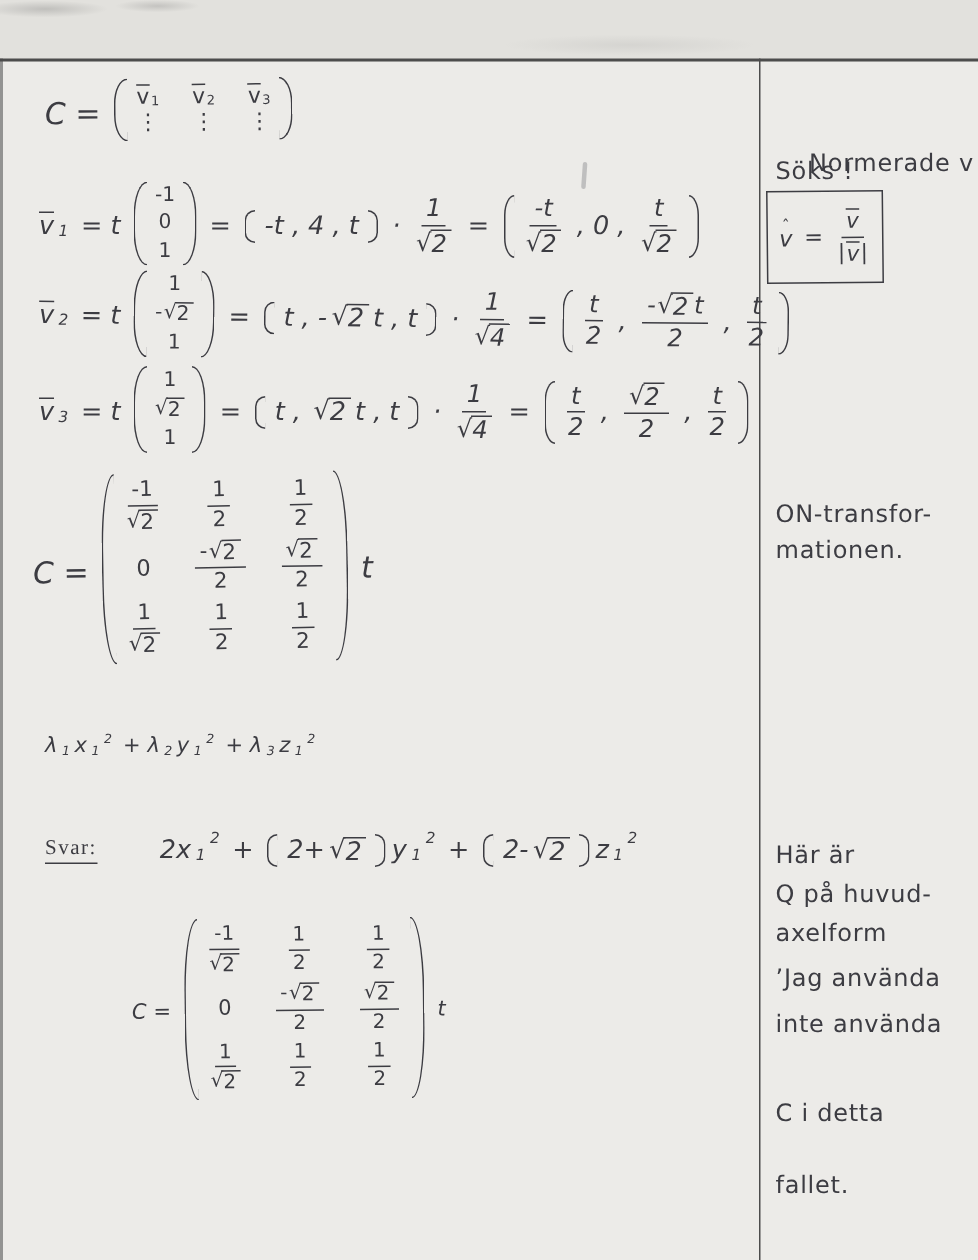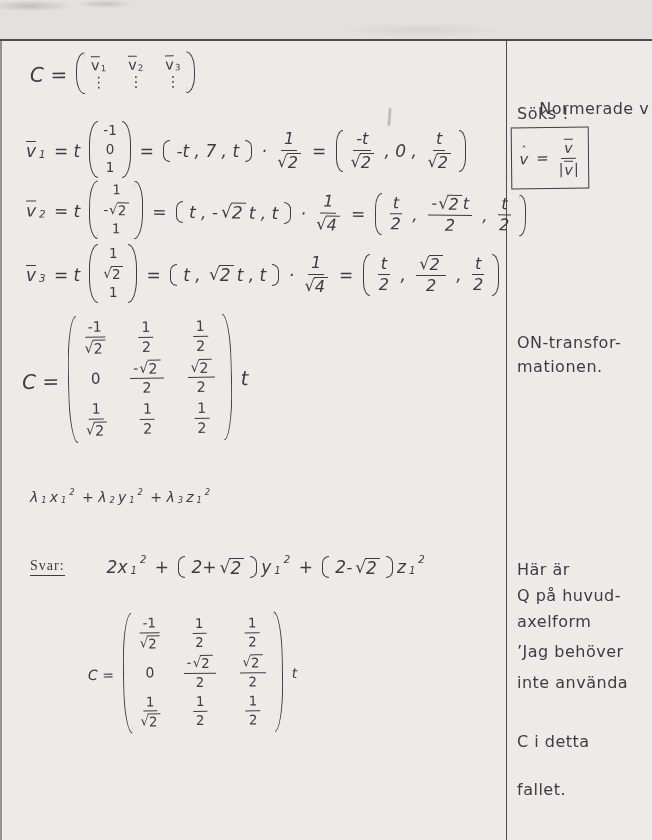--- a/index.html
+++ b/index.html
@@ -104,21 +104,21 @@
     <span class="mrow f17"><span class="ovl">v</span><span class="sub">1</span> = t</span>
     <span class="vec"><span class="matrix">
           <span class="paren pl"></span>
           <span class="mbody" style="grid-template-columns: repeat(1, auto);">
             <span class="mcell">-1</span>
             <span class="mcell">0</span>
             <span class="mcell">1</span>
           </span>
           <span class="paren pr"></span>
         </span></span>
-    <span class="mrow f17">= <span class="pgroup"><span class="paren pl"></span><span class="pg-c">-t , 7 , t</span><span class="paren pr"></span></span> · <span class="frac"><span class="fn">1</span><span class="fd"><span class="sqrt"><span class="rsign">√</span><span class="rbody">2</span></span></span></span></span>
+    <span class="mrow f17">= <span class="pgroup"><span class="paren pl"></span><span class="pg-c">-t , 4 , t</span><span class="paren pr"></span></span> · <span class="frac"><span class="fn">1</span><span class="fd"><span class="sqrt"><span class="rsign">√</span><span class="rbody">2</span></span></span></span></span>
     <span class="mrow f17">= <span class="pgroup"><span class="paren pl"></span><span class="pg-c"><span class="frac"><span class="fn">-t</span><span class="fd"><span class="sqrt"><span class="rsign">√</span><span class="rbody">2</span></span></span></span> , 0 , <span class="frac"><span class="fn">t</span><span class="fd"><span class="sqrt"><span class="rsign">√</span><span class="rbody">2</span></span></span></span></span><span class="paren pr"></span></span></span>
   </div>
 
   <div class="block rot-p05" style="left:26px;top:182px;height:62px;">
     <span class="mrow f17"><span class="ovl">v</span><span class="sub">2</span> = t</span>
     <span class="vec"><span class="matrix">
           <span class="paren pl"></span>
           <span class="mbody" style="grid-template-columns: repeat(1, auto);">
             <span class="mcell">1</span>
             <span class="mcell">-<span class="sqrt">
@@ -327,17 +327,17 @@
     <span class="mrow"><span class="hat"><span class="hm">ˆ</span><span class="hb">v</span></span> = <span class="frac"><span class="fn"><span class="ovl">v</span></span><span class="fd">|<span class="ovl">v</span>|</span></span></span>
   </div>
 
   <div class="mnote" style="top:333px;">ON-transfor-</div>
   <div class="mnote" style="top:357px;">mationen.</div>
 
   <div class="mnote" style="top:560px;">Här är</div>
   <div class="mnote" style="top:586px;">Q på huvud-</div>
   <div class="mnote" style="top:612px;">axelform</div>
 
-  <div class="mnote" style="top:642px;">’Jag behöver</div>
+  <div class="mnote" style="top:642px;">’Jag använda</div>
   <div class="mnote" style="top:673px;">inte använda</div>
   <div class="mnote" style="top:704px;margin-top:28px;">C i detta</div>
   <div class="mnote" style="top:780px;text-align:right;">fallet.</div>
 </div>
 
 </body></html>

